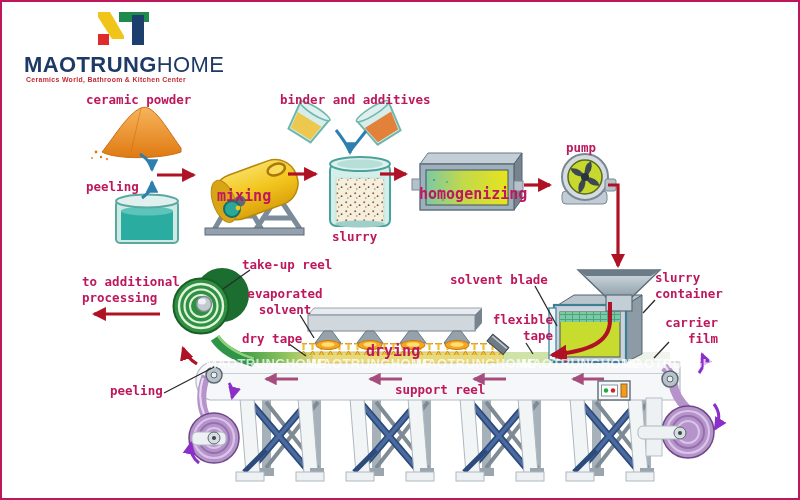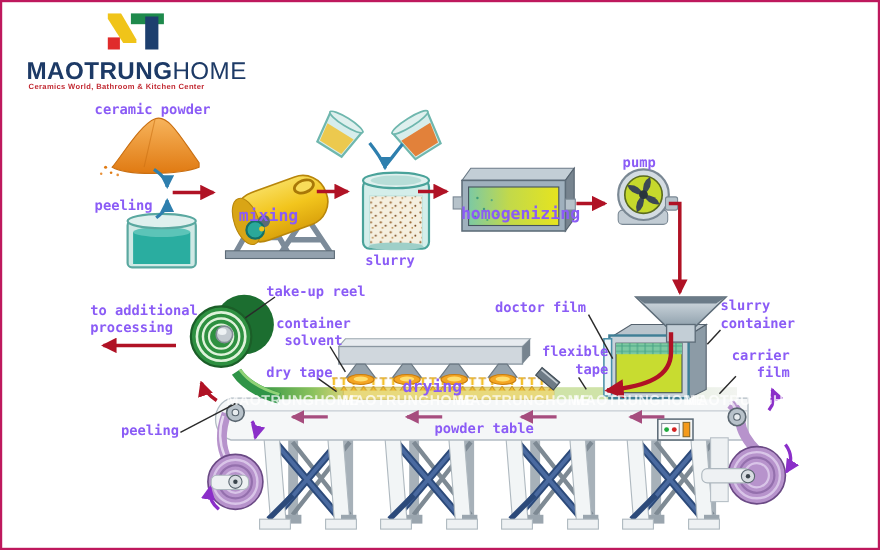--- a/index.html
+++ b/index.html
@@ -1,20 +1,20 @@
 <!DOCTYPE html>
 <html><head>
 <meta charset="utf-8">
 <style>
   html,body{margin:0;padding:0;background:#fff;}
   #canvas{position:relative;width:800px;height:500px;background:#ffffff;
           border:2px solid #be185d;box-sizing:border-box;overflow:hidden;
           font-family:"DejaVu Sans Mono",monospace;}
   #art{position:absolute;left:0;top:0;width:796px;height:496px;}
-  .lbl{position:absolute;font:bold 12.5px "DejaVu Sans Mono",monospace;color:#8b5cf6;
+  .lbl{position:absolute;font:bold 12.5px "DejaVu Sans Mono",monospace;color:#be185d;
        line-height:1.25;white-space:pre-wrap;}
   .step{font:bold 15px "DejaVu Sans Mono",monospace;margin-top:48px;}
   .nowrap{white-space:nowrap;}
   .wm{position:absolute;font:bold 13px "Liberation Sans",sans-serif;color:rgba(255,255,255,0.75);
       letter-spacing:0.4px;white-space:nowrap;}
   
   #logo{position:absolute;left:22px;top:8px;width:210px;height:78px;}
   #logo-icon{position:absolute;left:52px;top:2px;}
   #brand{position:absolute;left:0px;top:42px;white-space:nowrap;
          font-family:"Liberation Sans",sans-serif;color:#1d3a66;font-size:22px;letter-spacing:0.4px;}
@@ -342,28 +342,29 @@
 
 <span class="wm" style="left:204px;top:354px">MAOTRUNGHOME</span>
 <span class="wm" style="left:309px;top:354px">MAOTRUNGHOME</span>
 <span class="wm" style="left:414px;top:354px">MAOTRUNGHOME</span>
 <span class="wm" style="left:519px;top:354px">MAOTRUNGHOME</span>
 <span class="wm" style="left:621px;top:354px">MAOTRUNGHOME</span>
 
 <div class="lbl nowrap" style="left:84px;top:90px">ceramic powder</div>
 <div class="lbl nowrap" style="left:84px;top:177px">peeling</div>
 <div class="lbl step nowrap" style="left:215px;top:137px">mixing</div>
+<div class="lbl nowrap" style="left:278px;top:90px">binder and additives</div>
 <div class="lbl nowrap" style="left:330px;top:227px">slurry</div>
 <div class="lbl step nowrap" style="left:417px;top:135px">homogenizing</div>
 <div class="lbl nowrap" style="left:564px;top:138px">pump</div>
-<div class="lbl nowrap" style="left:448px;top:270px">doctor film</div>
+<div class="lbl nowrap" style="left:448px;top:270px">solvent blade</div>
 <div class="lbl" style="left:653px;top:268px;width:82px">slurry container</div>
 <div class="lbl" style="left:656px;top:313px;width:60px;text-align:right">carrier film</div>
 <div class="lbl" style="left:487px;top:310px;width:64px;text-align:right">flexible tape</div>
 <div class="lbl step nowrap" style="left:364px;top:292px">drying</div>
-<div class="lbl" style="left:240px;top:284px;width:86px;text-align:center">container solvent</div>
+<div class="lbl" style="left:240px;top:284px;width:86px;text-align:center">evaporated solvent</div>
 <div class="lbl nowrap" style="left:240px;top:329px">dry tape</div>
 <div class="lbl nowrap" style="left:240px;top:255px">take-up reel</div>
 <div class="lbl" style="left:80px;top:272px;width:112px">to additional processing</div>
 <div class="lbl nowrap" style="left:108px;top:381px">peeling</div>
-<div class="lbl nowrap" style="left:393px;top:380px">powder table</div>
+<div class="lbl nowrap" style="left:393px;top:380px">support reel</div>
 
 </div>
 
 </body></html>

